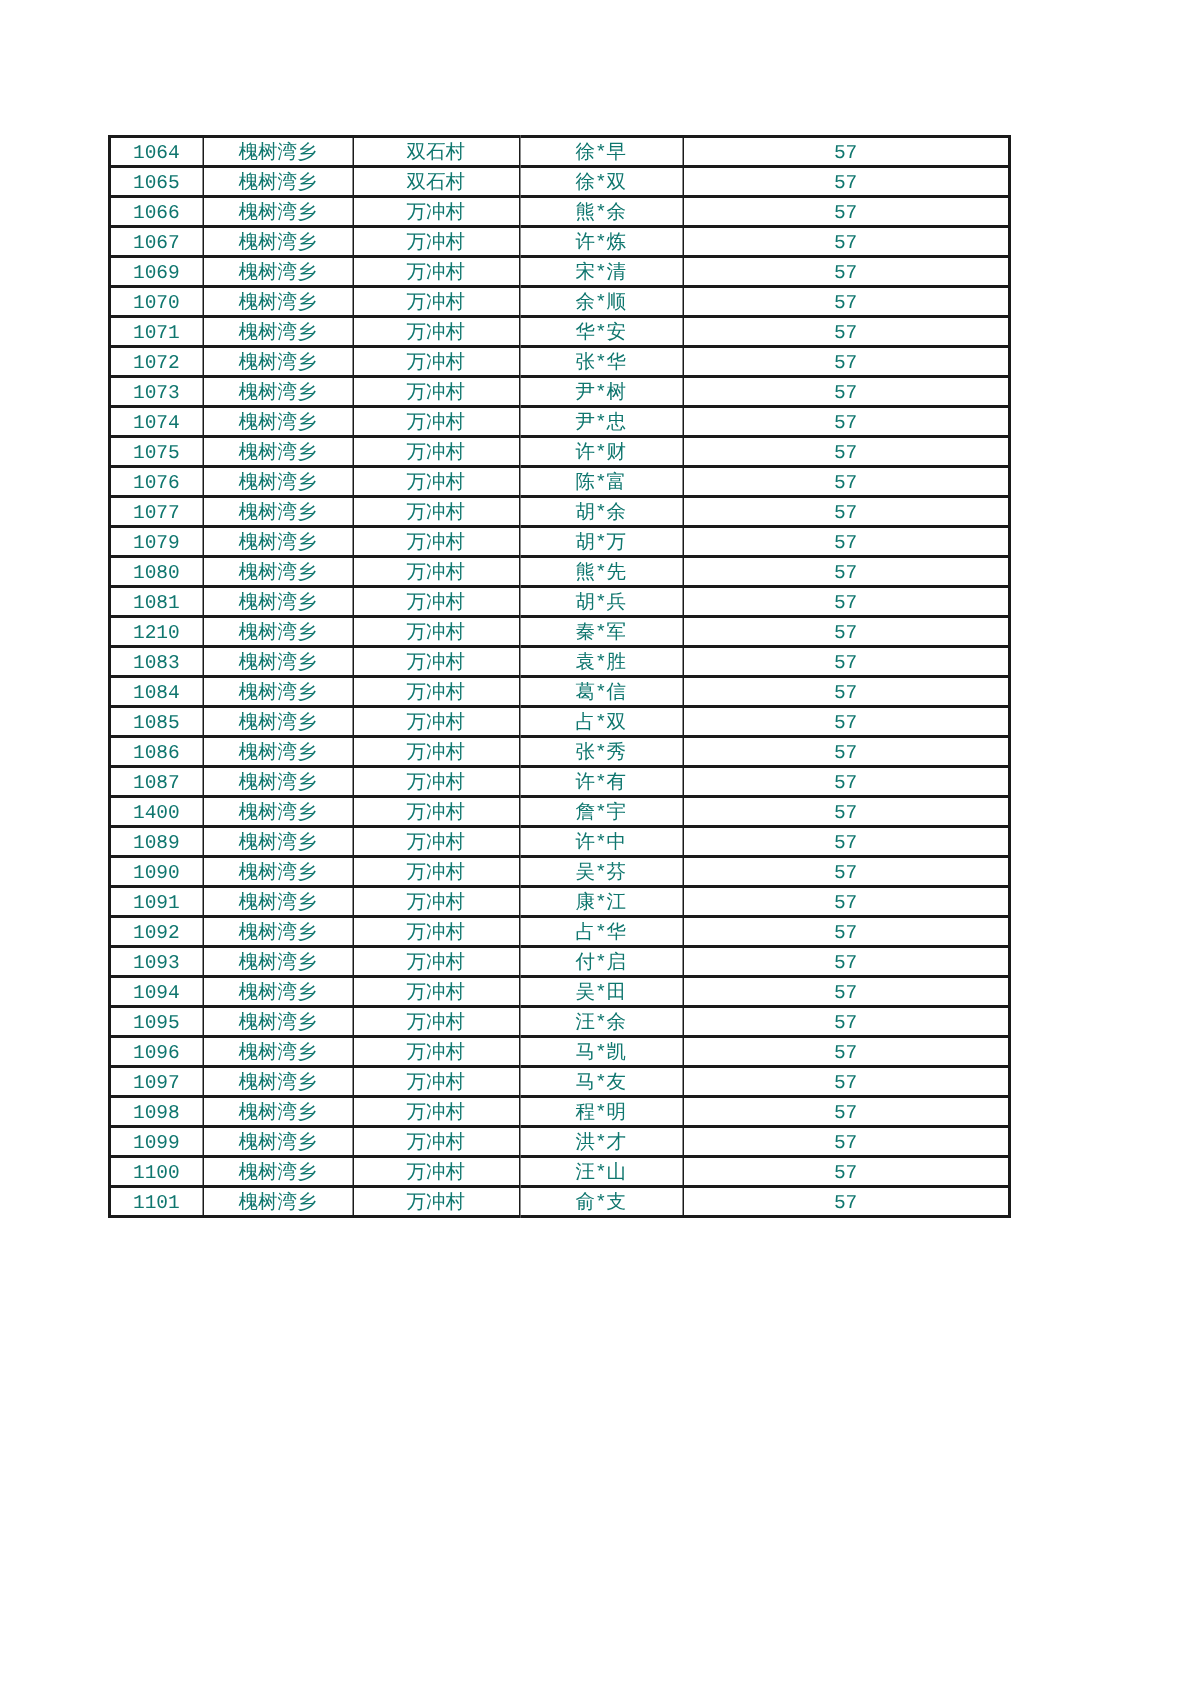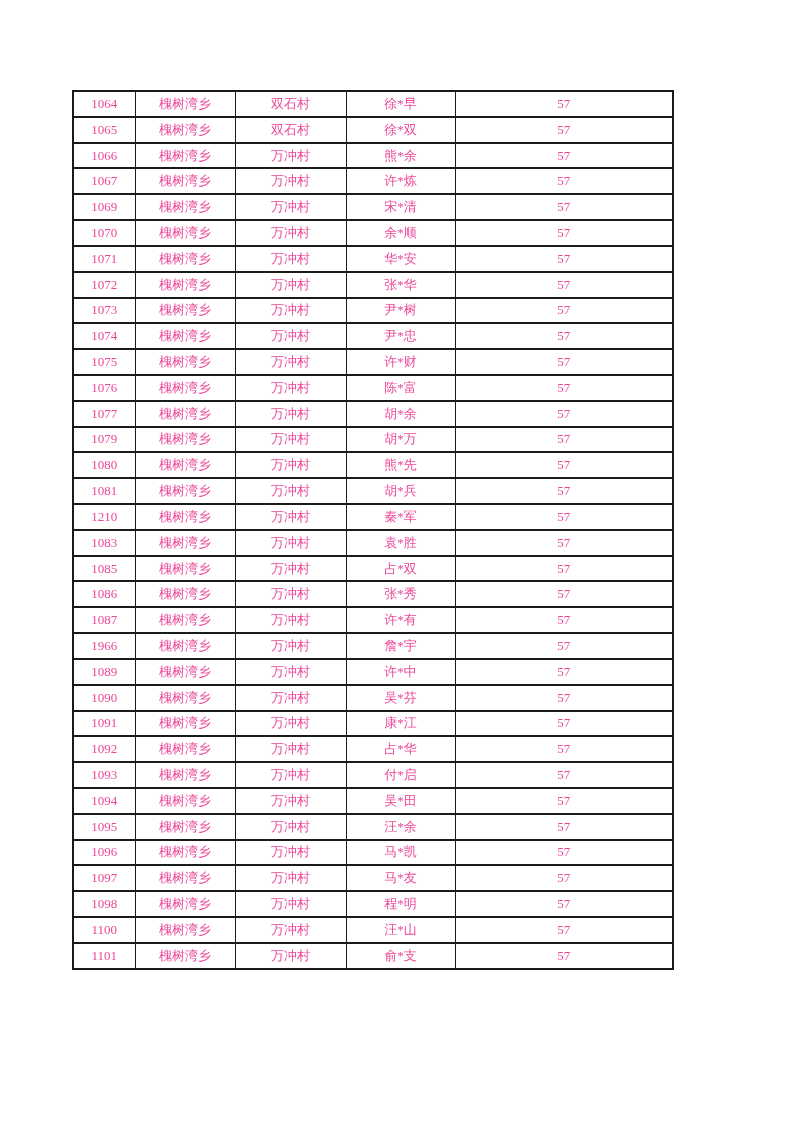--- a/index.html
+++ b/index.html
@@ -12,26 +12,26 @@
     width: 793px;
     height: 1122px;
     background: #ffffff;
     overflow: hidden;
   }
   table.roster {
     position: absolute;
     left: 72px;
     top: 90px;
     width: 600px;
-    height: 880px;
+    height: 690px;
     border-collapse: collapse;
     table-layout: fixed;
-    font-family: Liberation Serif, serif;
+    font-family: Liberation Mono, monospace;
     font-size: 13px;
-    color: #ec4899;
+    color: #0f766e;
   }
   table.roster td {
     border-top: 2px solid #1a1a1a;
     border-bottom: 2px solid #1a1a1a;
     border-left: 1px solid #1a1a1a;
     border-right: 1px solid #1a1a1a;
     text-align: center;
     vertical-align: middle;
     padding: 0;
     overflow: hidden;
@@ -174,20 +174,27 @@
           <td>57</td>
         </tr>
         <tr>
           <td>1083</td>
           <td>槐树湾乡</td>
           <td>万冲村</td>
           <td>袁*胜</td>
           <td>57</td>
         </tr>
         <tr>
+          <td>1084</td>
+          <td>槐树湾乡</td>
+          <td>万冲村</td>
+          <td>葛*信</td>
+          <td>57</td>
+        </tr>
+        <tr>
           <td>1085</td>
           <td>槐树湾乡</td>
           <td>万冲村</td>
           <td>占*双</td>
           <td>57</td>
         </tr>
         <tr>
           <td>1086</td>
           <td>槐树湾乡</td>
           <td>万冲村</td>
@@ -195,21 +202,21 @@
           <td>57</td>
         </tr>
         <tr>
           <td>1087</td>
           <td>槐树湾乡</td>
           <td>万冲村</td>
           <td>许*有</td>
           <td>57</td>
         </tr>
         <tr>
-          <td>1966</td>
+          <td>1400</td>
           <td>槐树湾乡</td>
           <td>万冲村</td>
           <td>詹*宇</td>
           <td>57</td>
         </tr>
         <tr>
           <td>1089</td>
           <td>槐树湾乡</td>
           <td>万冲村</td>
           <td>许*中</td>
@@ -269,20 +276,27 @@
           <td>槐树湾乡</td>
           <td>万冲村</td>
           <td>马*友</td>
           <td>57</td>
         </tr>
         <tr>
           <td>1098</td>
           <td>槐树湾乡</td>
           <td>万冲村</td>
           <td>程*明</td>
+          <td>57</td>
+        </tr>
+        <tr>
+          <td>1099</td>
+          <td>槐树湾乡</td>
+          <td>万冲村</td>
+          <td>洪*才</td>
           <td>57</td>
         </tr>
         <tr>
           <td>1100</td>
           <td>槐树湾乡</td>
           <td>万冲村</td>
           <td>汪*山</td>
           <td>57</td>
         </tr>
         <tr>

